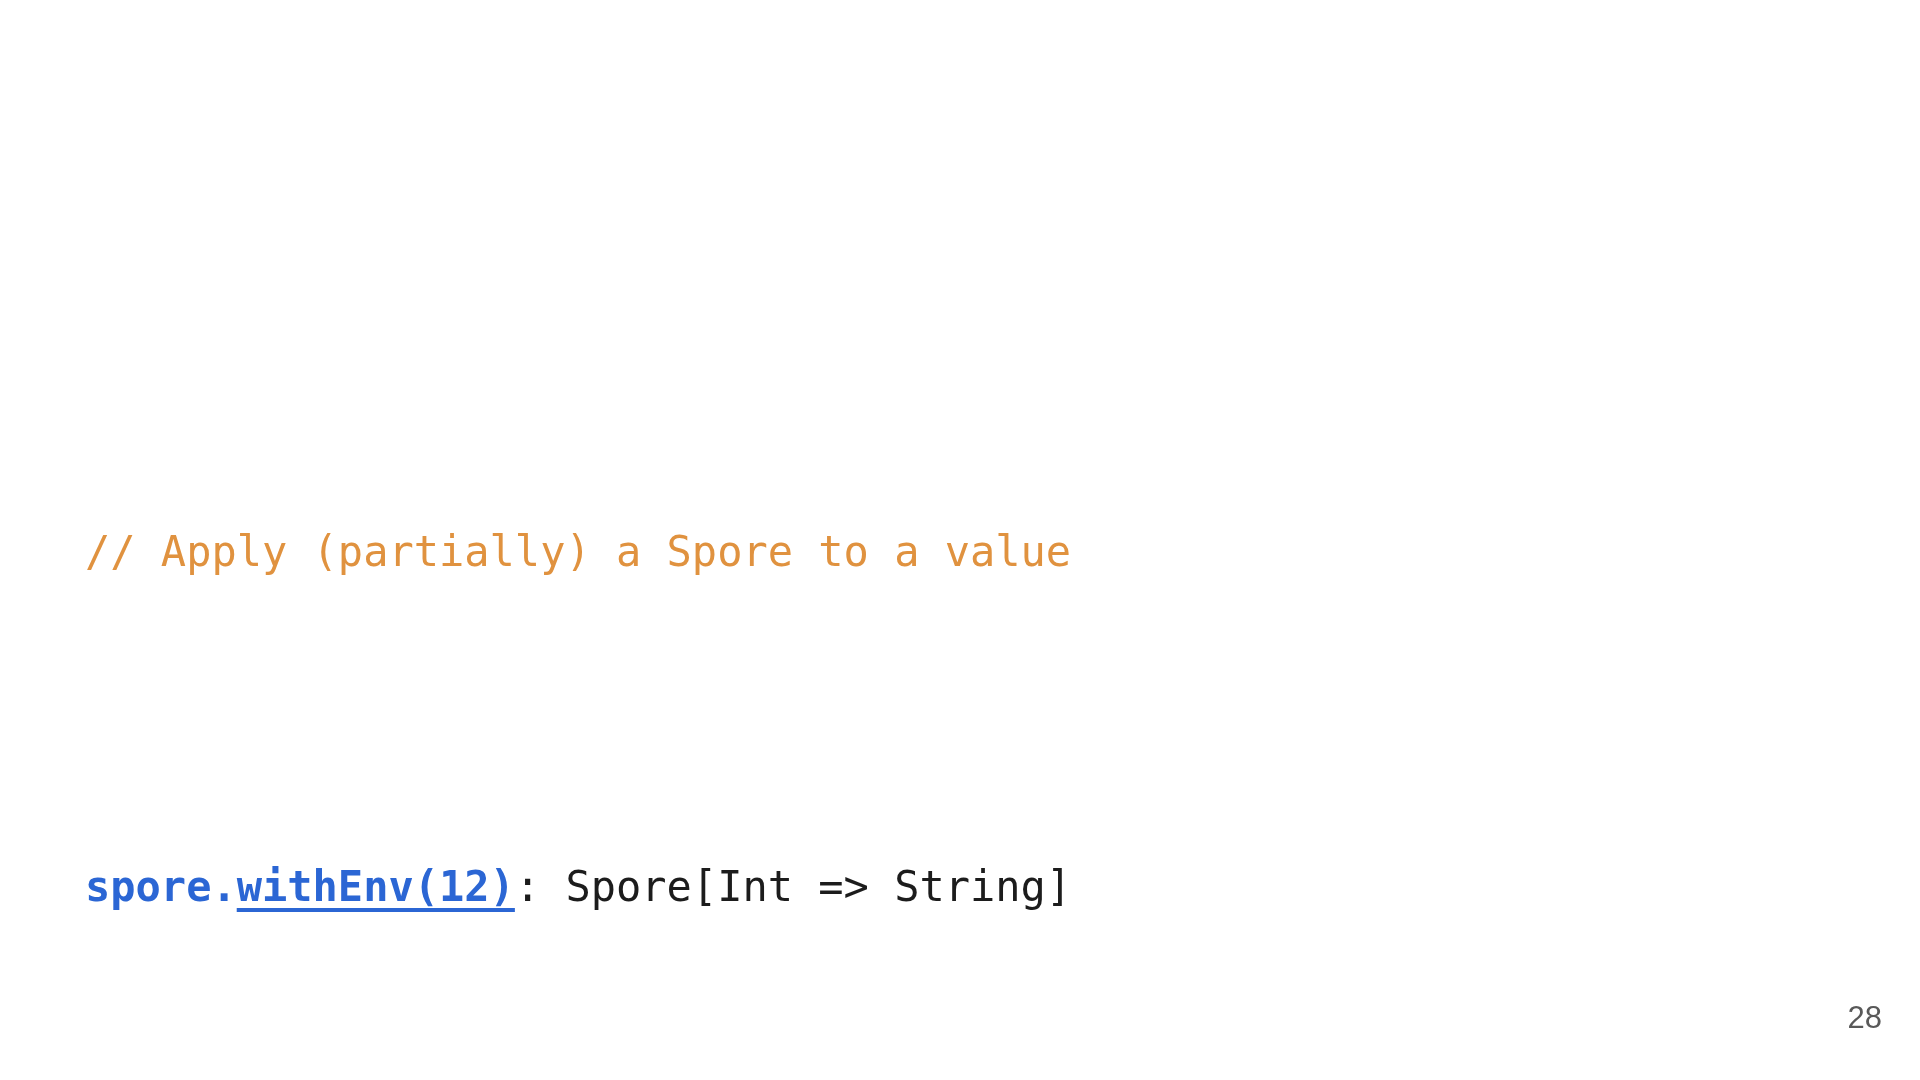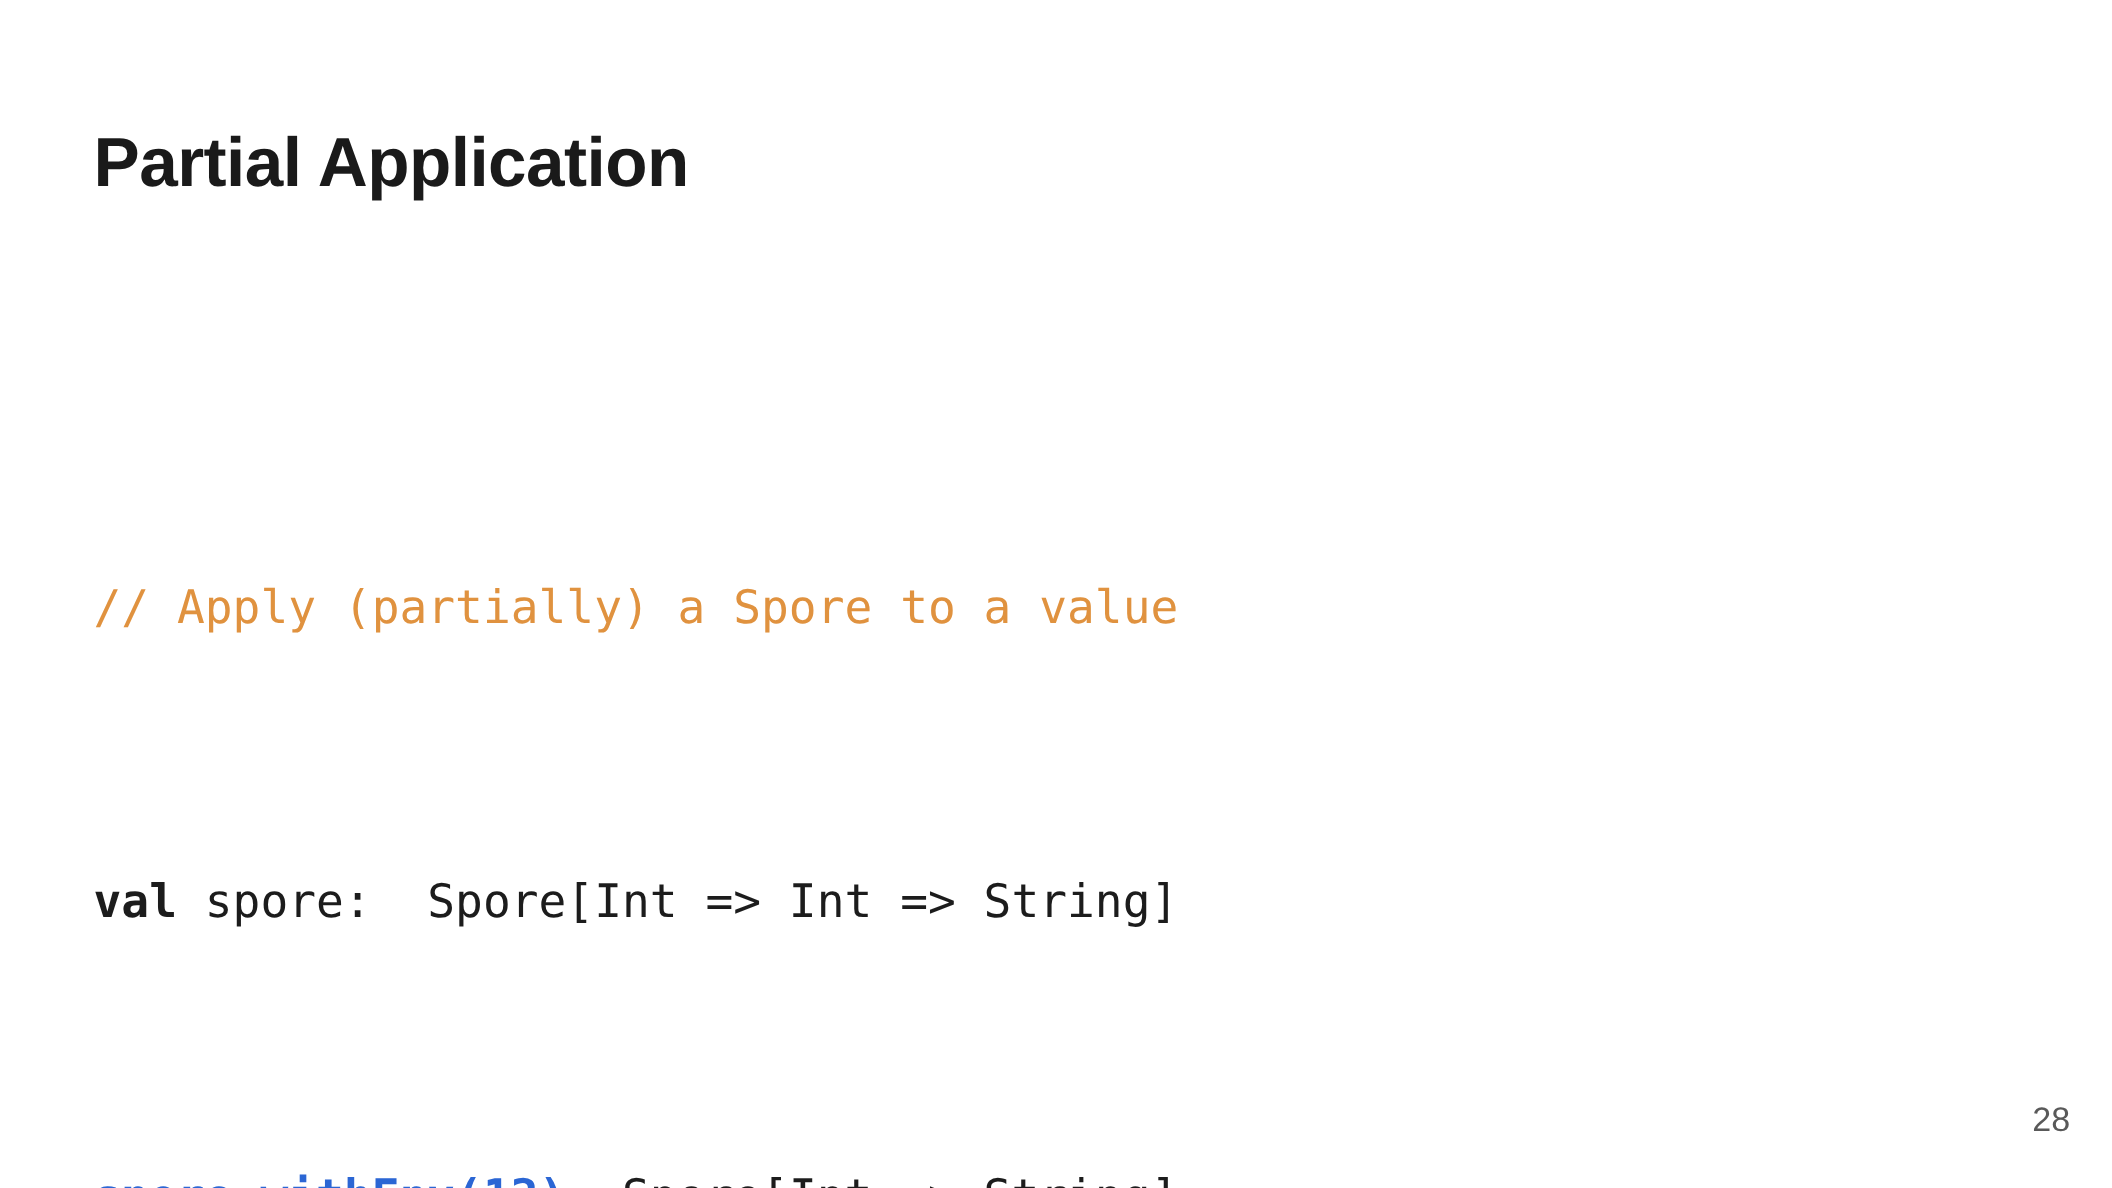--- a/index.html
+++ b/index.html
@@ -61,28 +61,26 @@
     font-size: 31px;
     color: var(--page-number-gray);
     margin-left: 36px;
   }
 </style>
 </head>
 <body>
 
 <div class="slide">
 
-  <h1 class="slide-title">Partial Application</h1>
 
   <div class="code">
 
     
     <div class="code-line"><span class="comment">// Apply (partially) a Spore to a value</span></div>
 
-    <div class="code-line"><span class="kw">val</span><span> spore:  Spore[Int =&gt; Int =&gt; String]</span></div>
 
     <div class="code-line"><span class="blue bold">spore.</span><span class="blue bold u">withEnv(12)</span><span>: Spore[Int =&gt; String]</span></div>
 
     
 
     
     
 
     
     

